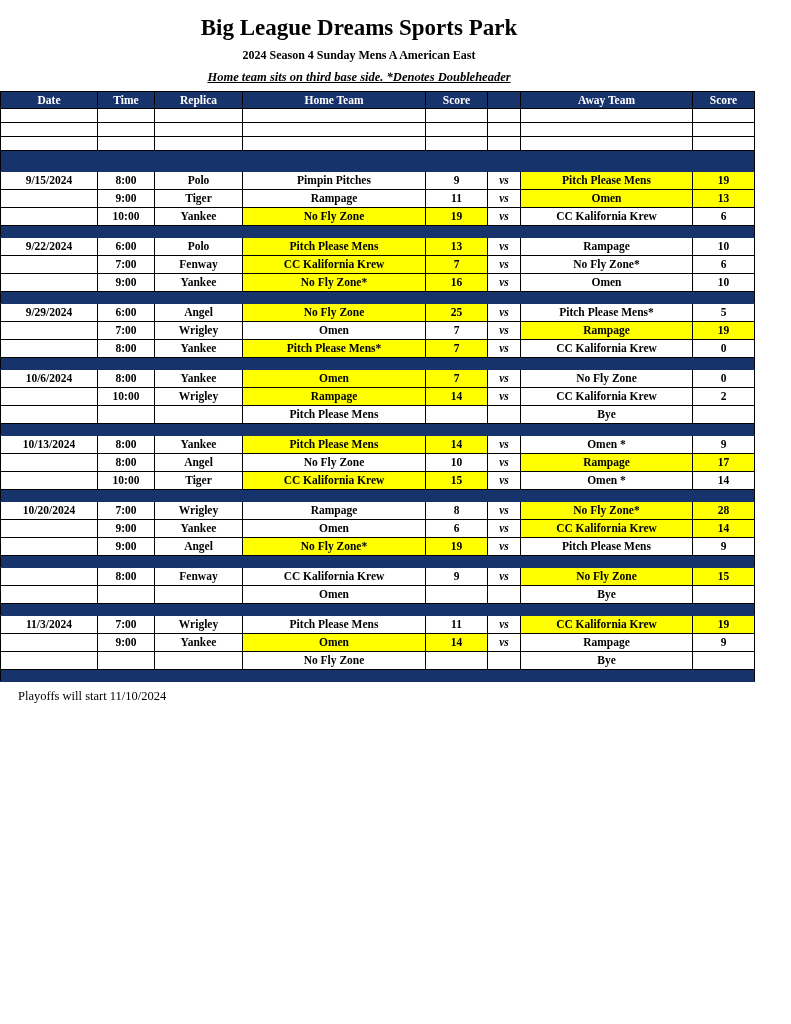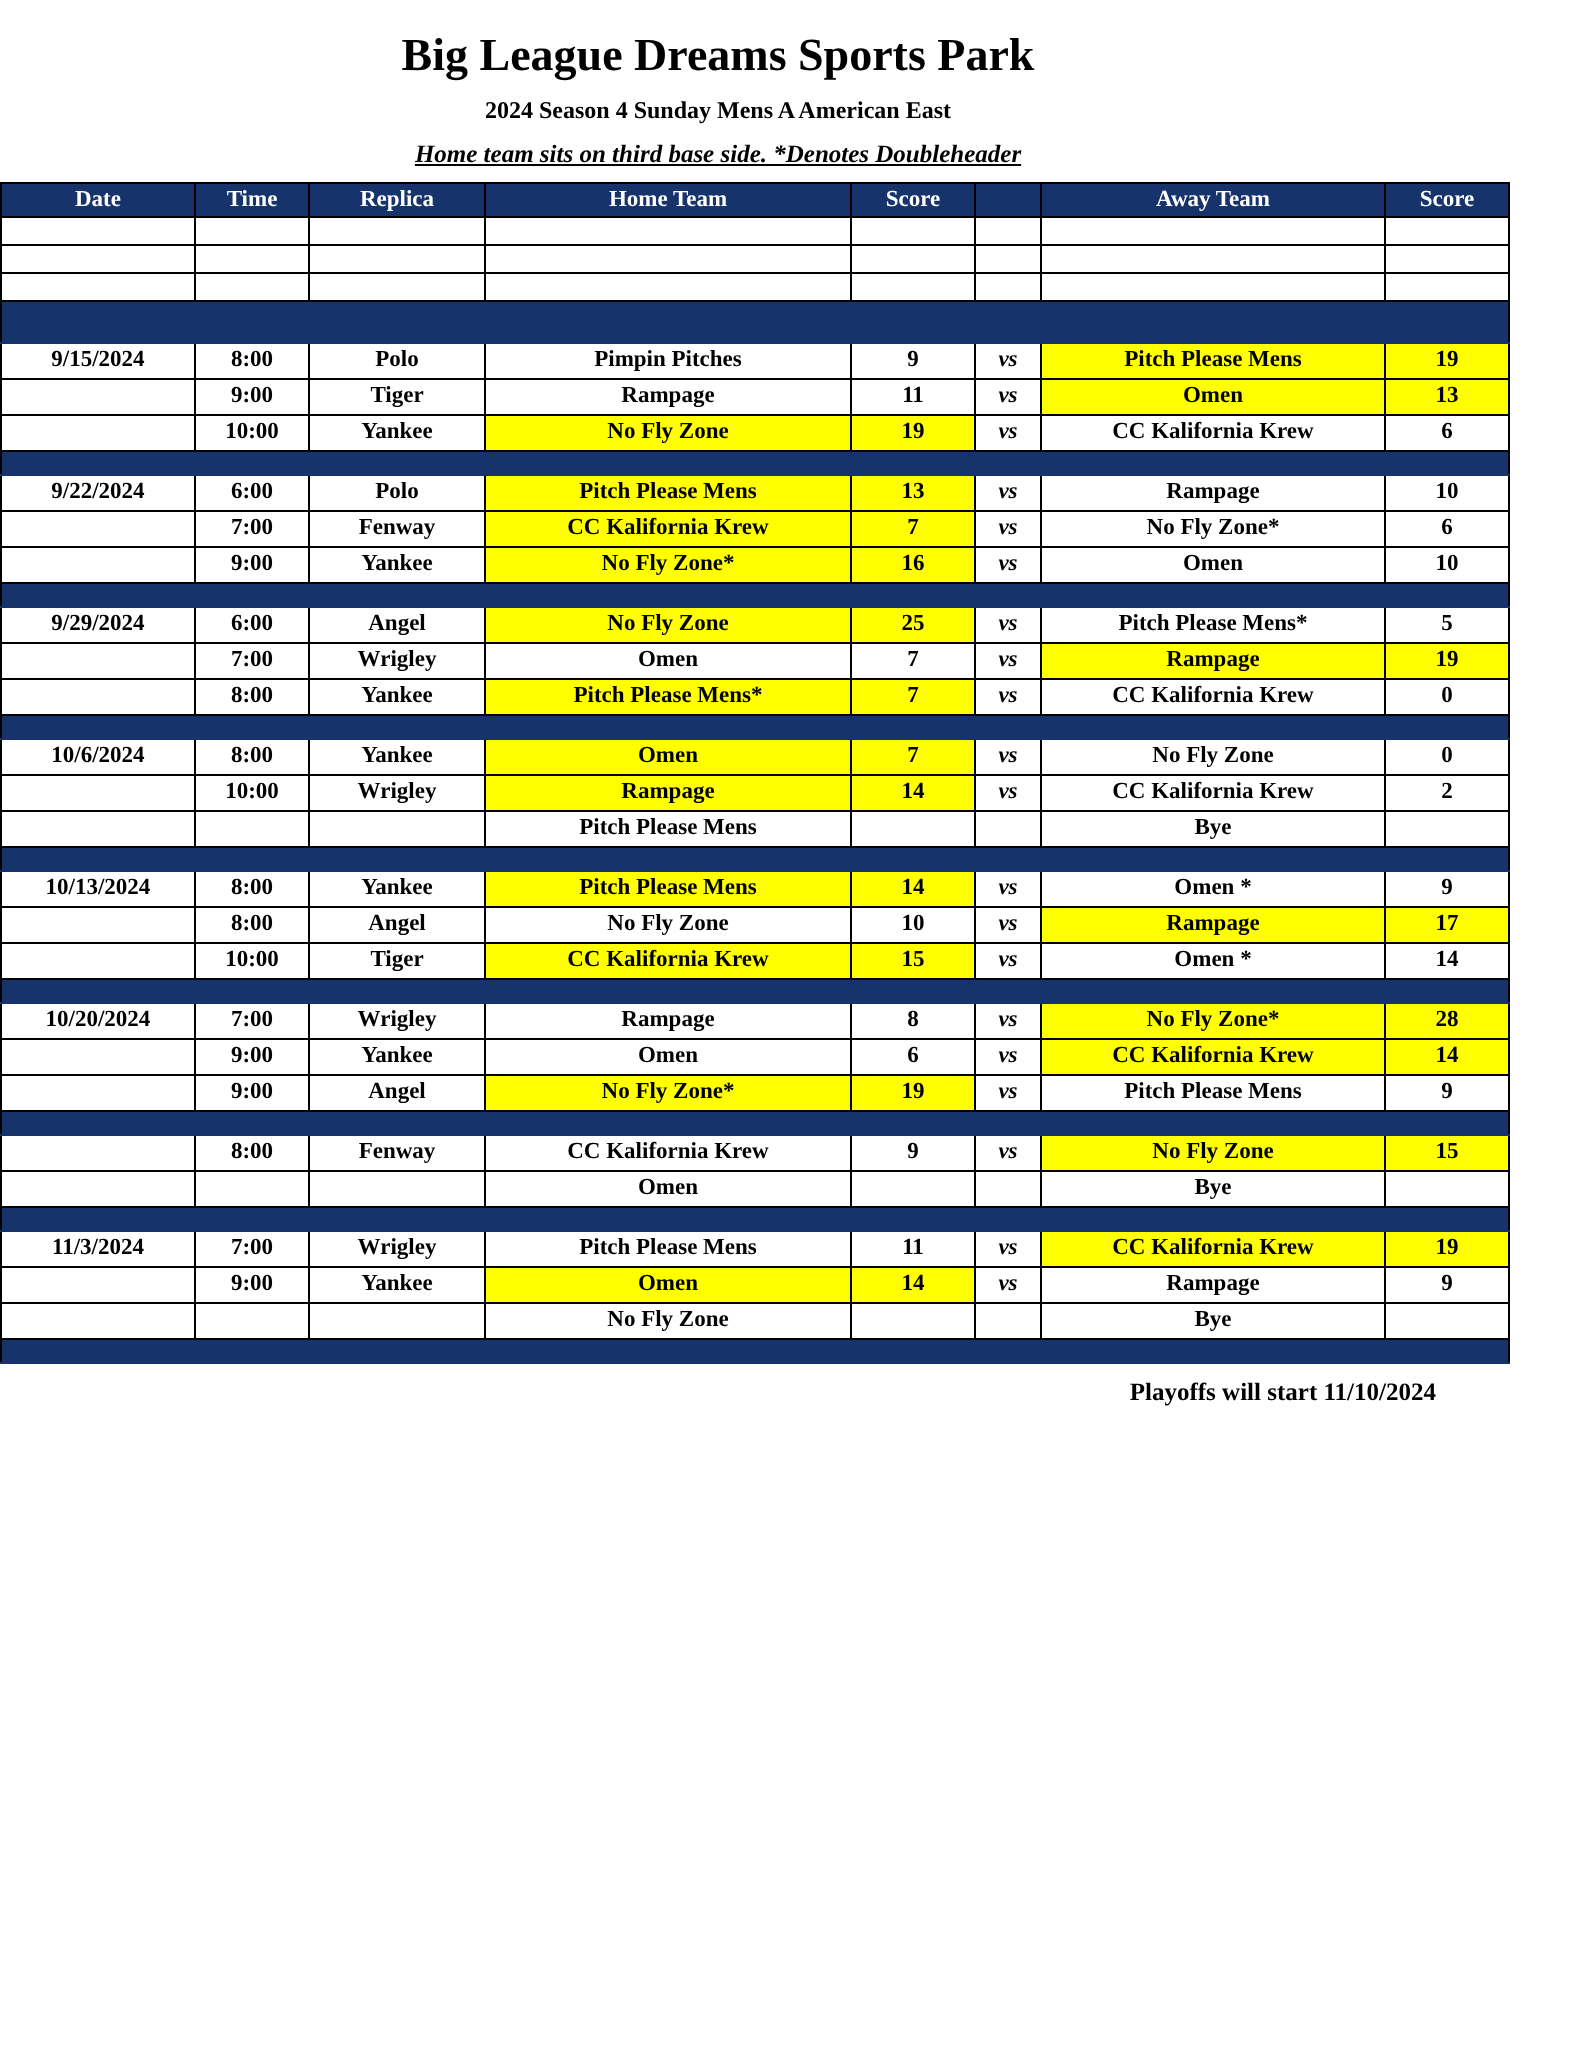--- a/index.html
+++ b/index.html
@@ -79,22 +79,21 @@
   }
   tr.separator.tall td.band{height:21px;}
   td.win{background:var(--highlight);}
   td.vs{
     font-style:italic;
     font-size:11px;
   }
   .footer{
     margin:7px 0 0 18px;
     font-size:12.5px;
-    font-weight:bold;
-    text-align:right;
+    font-weight:normal;
   }
   col.c-date{width:97px;}
   col.c-time{width:57px;}
   col.c-replica{width:88px;}
   col.c-home{width:183px;}
   col.c-score1{width:62px;}
   col.c-vs{width:33px;}
   col.c-away{width:172px;}
   col.c-score2{width:62px;}
 </style>

